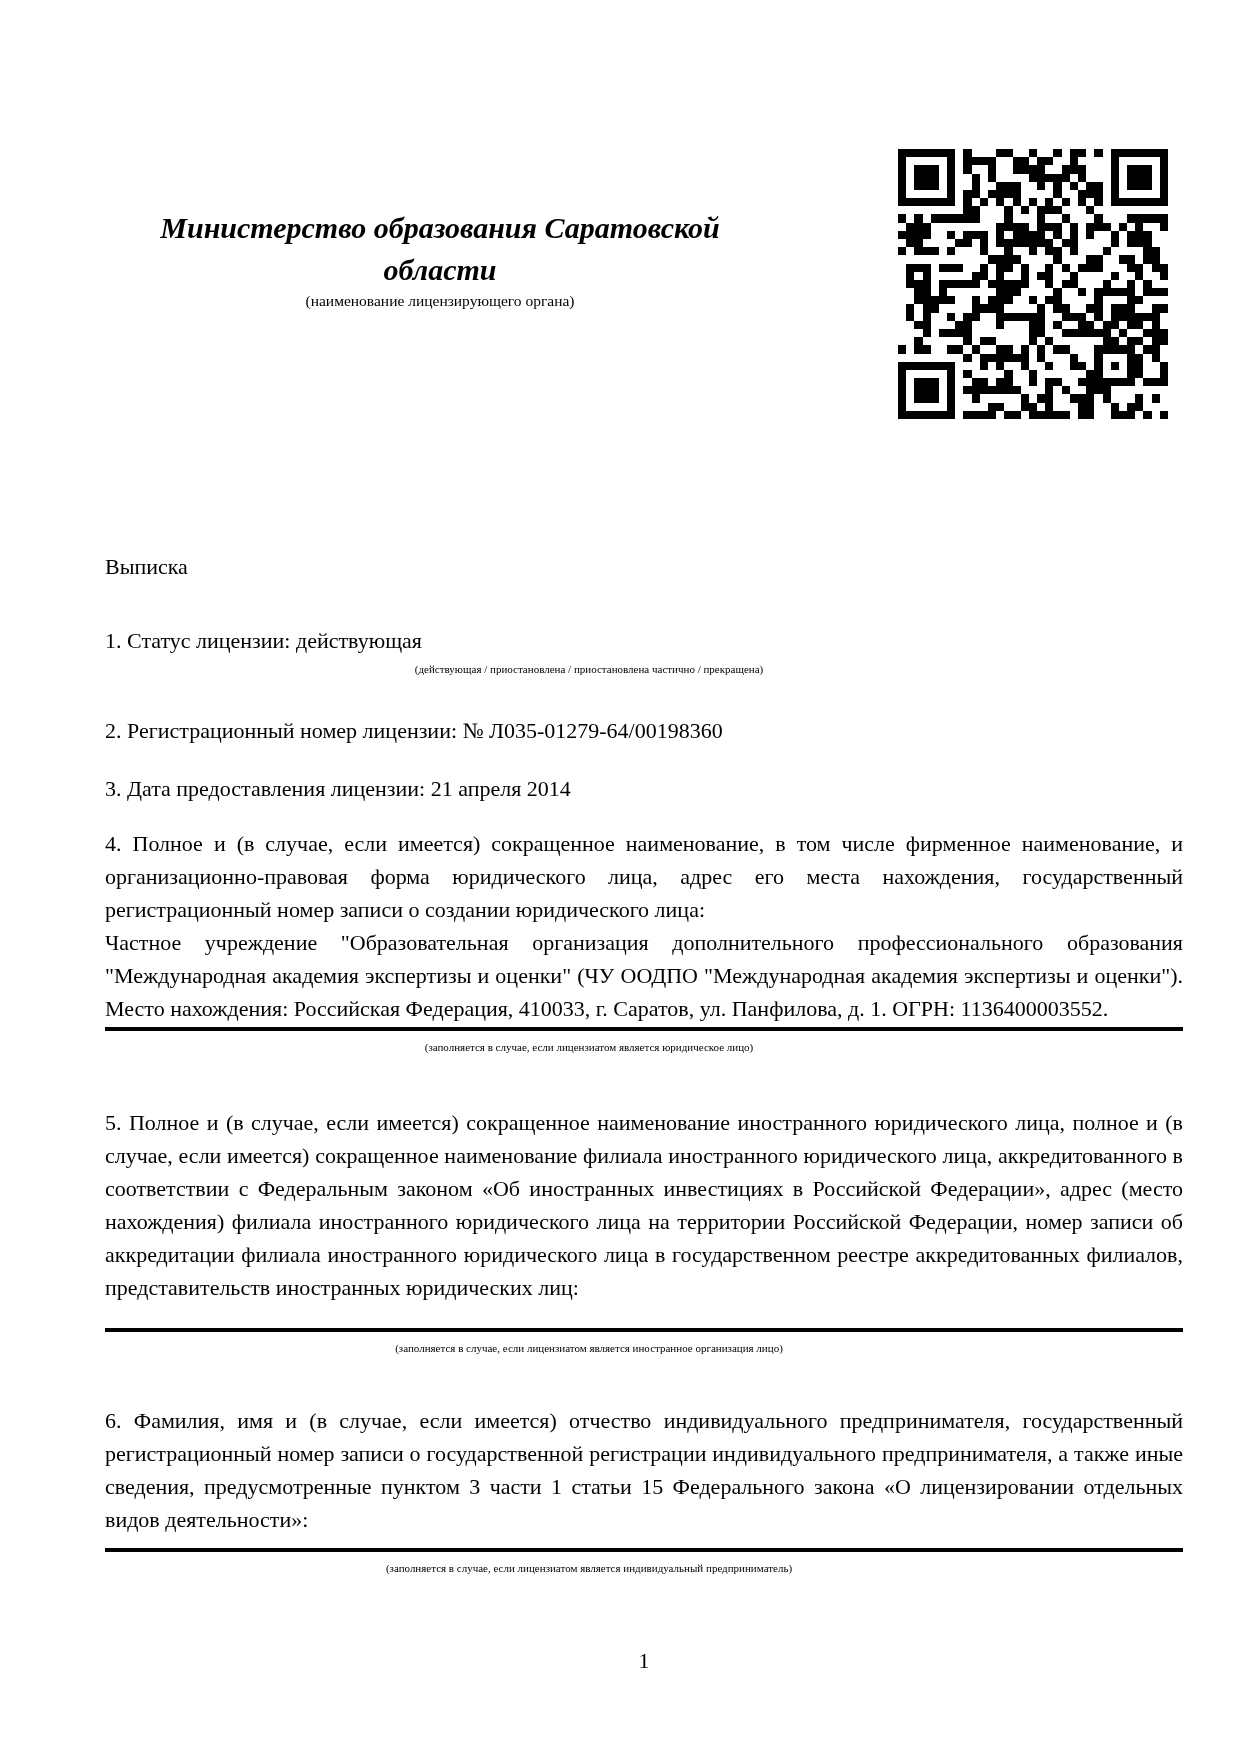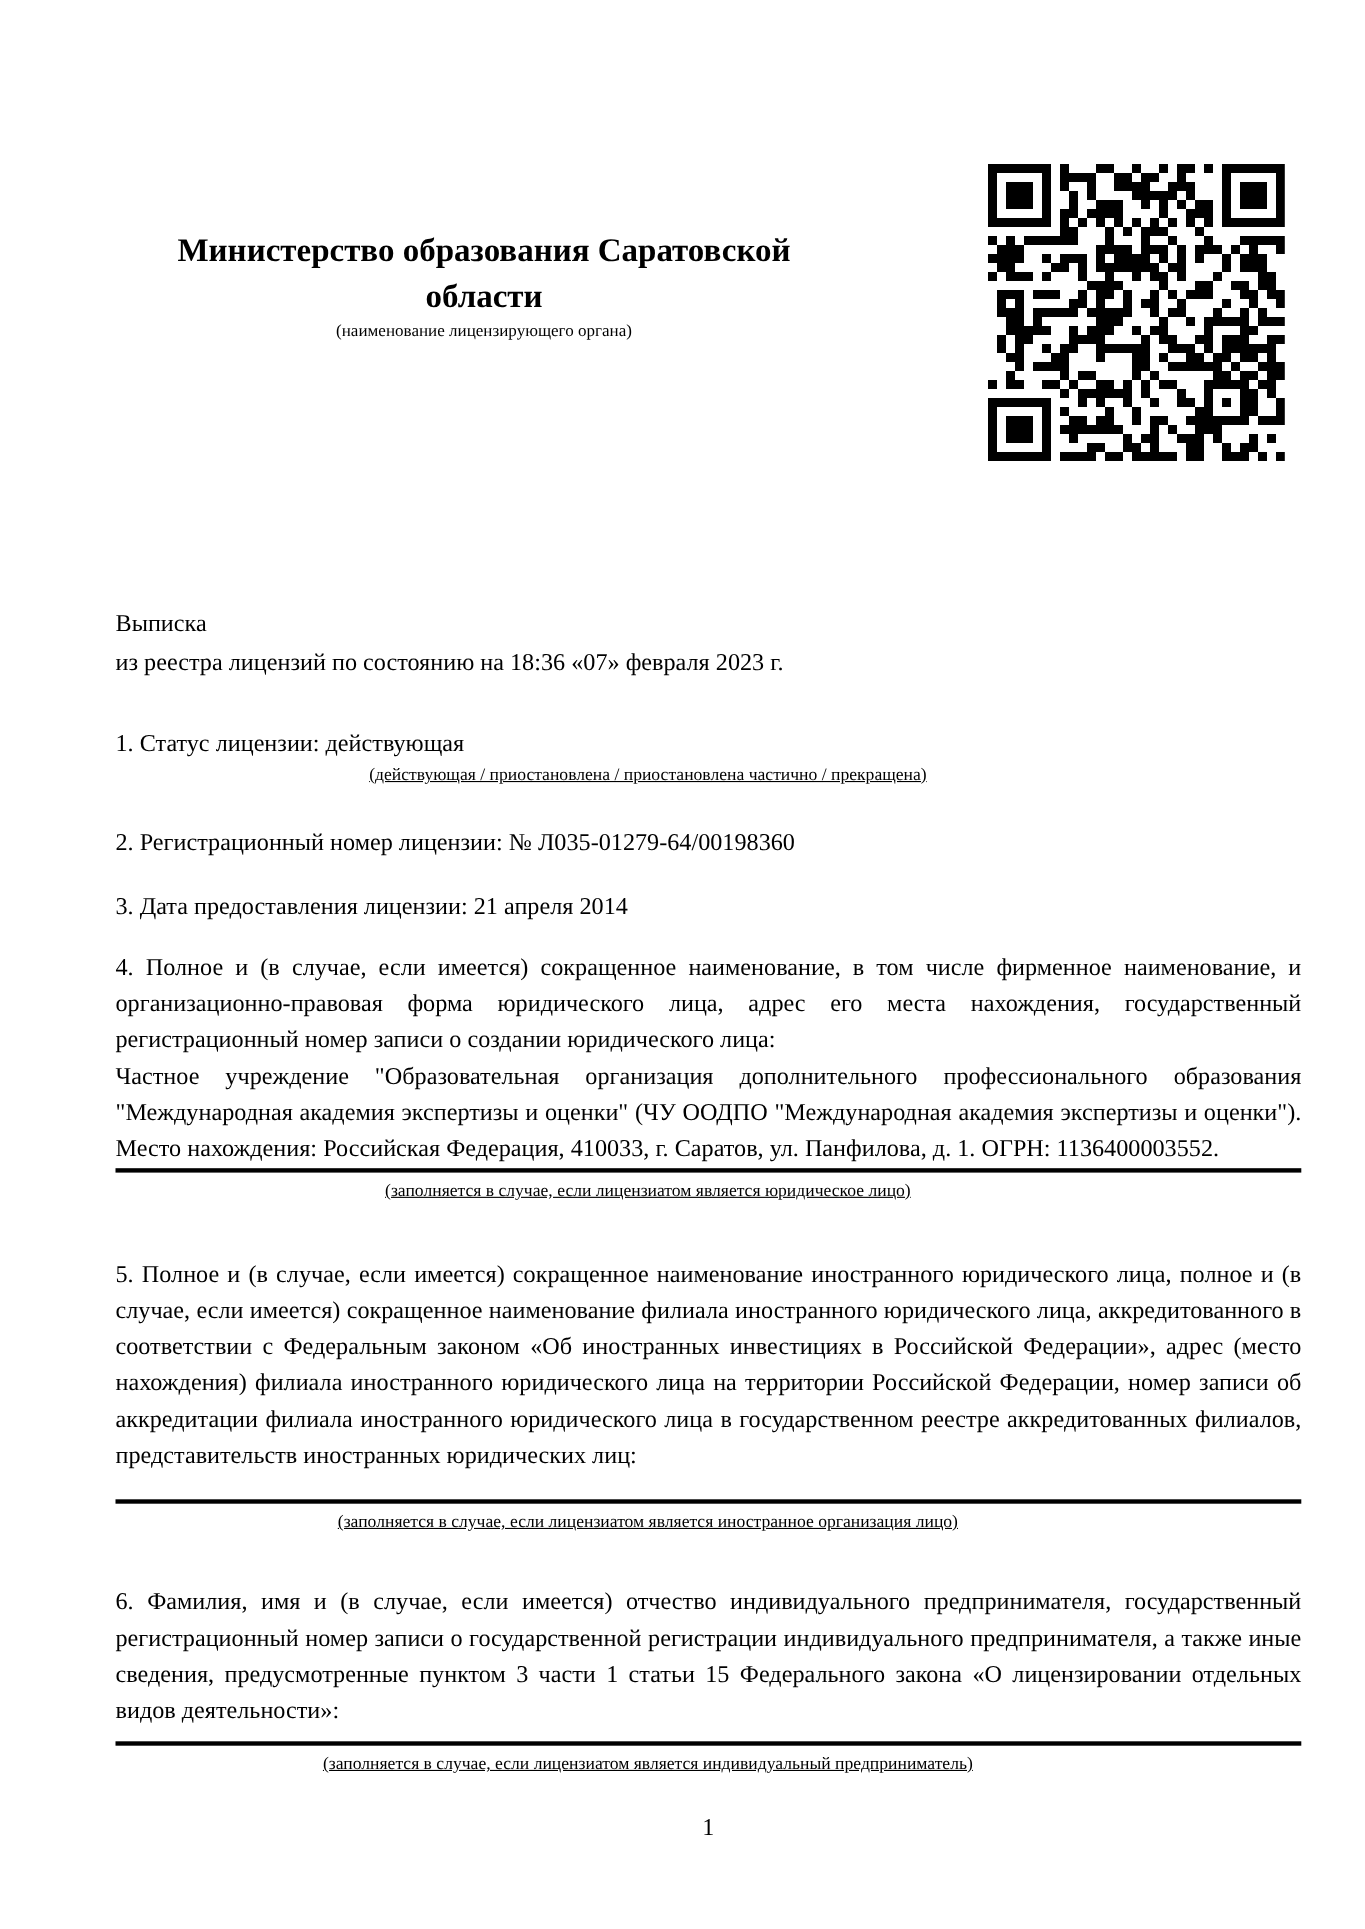--- a/index.html
+++ b/index.html
@@ -28,20 +28,21 @@
   .title-block {
     margin-left: 35px;
     width: 600px;
     padding-top: 58px;
     text-align: center;
   }
   .doc-title {
     font-size: 30px;
     font-weight: bold;
     line-height: 42px;
+    font-style: italic;
   }
   .doc-subtitle {
     font-size: 15.5px;
     line-height: 20px;
     margin-top: 0px;
   }
   .qr {
     margin-left: auto;
     margin-right: 15px;
     width: 270px;
@@ -58,26 +59,25 @@
   .line {
     font-size: 22px;
     line-height: 35px;
   }
   .para {
     font-size: 22px;
     line-height: 33px;
     text-align: justify;
   }
   .note {
-    font-size: 16px;
+    font-size: 11px;
     line-height: 21px;
     text-align: center;
     padding-right: 110px;
     margin-top: 1px;
-    text-decoration: underline;
   }
   .rule {
     border-top: 4px solid #000000;
     height: 0;
     margin-top: 2px;
   }
   .m-status { margin-top: 39px; }
   .m-reg    { margin-top: 33px; }
   .m-date   { margin-top: 23px; }
   .m-p4     { margin-top: 21px; }
@@ -109,21 +109,20 @@
     </div>
     <div class="qr">
       <svg id="qr-svg" width="270" height="270" viewBox="0 0 33 33" xmlns="http://www.w3.org/2000/svg" style="shape-rendering:crispEdges">
           <path d="M0 0h1v1h-1zM1 0h1v1h-1zM2 0h1v1h-1zM3 0h1v1h-1zM4 0h1v1h-1zM5 0h1v1h-1zM6 0h1v1h-1zM8 0h1v1h-1zM12 0h1v1h-1zM13 0h1v1h-1zM16 0h1v1h-1zM19 0h1v1h-1zM21 0h1v1h-1zM22 0h1v1h-1zM24 0h1v1h-1zM26 0h1v1h-1zM27 0h1v1h-1zM28 0h1v1h-1zM29 0h1v1h-1zM30 0h1v1h-1zM31 0h1v1h-1zM32 0h1v1h-1zM0 1h1v1h-1zM6 1h1v1h-1zM8 1h1v1h-1zM9 1h1v1h-1zM10 1h1v1h-1zM11 1h1v1h-1zM14 1h1v1h-1zM15 1h1v1h-1zM17 1h1v1h-1zM18 1h1v1h-1zM21 1h1v1h-1zM26 1h1v1h-1zM32 1h1v1h-1zM0 2h1v1h-1zM2 2h1v1h-1zM3 2h1v1h-1zM4 2h1v1h-1zM6 2h1v1h-1zM8 2h1v1h-1zM11 2h1v1h-1zM14 2h1v1h-1zM15 2h1v1h-1zM16 2h1v1h-1zM17 2h1v1h-1zM20 2h1v1h-1zM21 2h1v1h-1zM22 2h1v1h-1zM26 2h1v1h-1zM28 2h1v1h-1zM29 2h1v1h-1zM30 2h1v1h-1zM32 2h1v1h-1zM0 3h1v1h-1zM2 3h1v1h-1zM3 3h1v1h-1zM4 3h1v1h-1zM6 3h1v1h-1zM9 3h1v1h-1zM11 3h1v1h-1zM16 3h1v1h-1zM17 3h1v1h-1zM18 3h1v1h-1zM19 3h1v1h-1zM20 3h1v1h-1zM22 3h1v1h-1zM26 3h1v1h-1zM28 3h1v1h-1zM29 3h1v1h-1zM30 3h1v1h-1zM32 3h1v1h-1zM0 4h1v1h-1zM2 4h1v1h-1zM3 4h1v1h-1zM4 4h1v1h-1zM6 4h1v1h-1zM9 4h1v1h-1zM12 4h1v1h-1zM13 4h1v1h-1zM14 4h1v1h-1zM17 4h1v1h-1zM19 4h1v1h-1zM21 4h1v1h-1zM23 4h1v1h-1zM24 4h1v1h-1zM26 4h1v1h-1zM28 4h1v1h-1zM29 4h1v1h-1zM30 4h1v1h-1zM32 4h1v1h-1zM0 5h1v1h-1zM6 5h1v1h-1zM8 5h1v1h-1zM9 5h1v1h-1zM11 5h1v1h-1zM12 5h1v1h-1zM13 5h1v1h-1zM14 5h1v1h-1zM19 5h1v1h-1zM22 5h1v1h-1zM23 5h1v1h-1zM24 5h1v1h-1zM26 5h1v1h-1zM32 5h1v1h-1zM0 6h1v1h-1zM1 6h1v1h-1zM2 6h1v1h-1zM3 6h1v1h-1zM4 6h1v1h-1zM5 6h1v1h-1zM6 6h1v1h-1zM8 6h1v1h-1zM10 6h1v1h-1zM12 6h1v1h-1zM14 6h1v1h-1zM16 6h1v1h-1zM18 6h1v1h-1zM20 6h1v1h-1zM22 6h1v1h-1zM24 6h1v1h-1zM26 6h1v1h-1zM27 6h1v1h-1zM28 6h1v1h-1zM29 6h1v1h-1zM30 6h1v1h-1zM31 6h1v1h-1zM32 6h1v1h-1zM8 7h1v1h-1zM9 7h1v1h-1zM13 7h1v1h-1zM15 7h1v1h-1zM17 7h1v1h-1zM18 7h1v1h-1zM19 7h1v1h-1zM23 7h1v1h-1zM0 8h1v1h-1zM2 8h1v1h-1zM4 8h1v1h-1zM5 8h1v1h-1zM6 8h1v1h-1zM7 8h1v1h-1zM8 8h1v1h-1zM9 8h1v1h-1zM13 8h1v1h-1zM17 8h1v1h-1zM20 8h1v1h-1zM24 8h1v1h-1zM28 8h1v1h-1zM29 8h1v1h-1zM30 8h1v1h-1zM31 8h1v1h-1zM32 8h1v1h-1zM1 9h1v1h-1zM2 9h1v1h-1zM3 9h1v1h-1zM12 9h1v1h-1zM13 9h1v1h-1zM14 9h1v1h-1zM15 9h1v1h-1zM17 9h1v1h-1zM18 9h1v1h-1zM19 9h1v1h-1zM21 9h1v1h-1zM23 9h1v1h-1zM24 9h1v1h-1zM25 9h1v1h-1zM27 9h1v1h-1zM29 9h1v1h-1zM32 9h1v1h-1zM0 10h1v1h-1zM1 10h1v1h-1zM2 10h1v1h-1zM3 10h1v1h-1zM6 10h1v1h-1zM8 10h1v1h-1zM9 10h1v1h-1zM10 10h1v1h-1zM12 10h1v1h-1zM14 10h1v1h-1zM15 10h1v1h-1zM16 10h1v1h-1zM17 10h1v1h-1zM19 10h1v1h-1zM21 10h1v1h-1zM23 10h1v1h-1zM26 10h1v1h-1zM28 10h1v1h-1zM29 10h1v1h-1zM30 10h1v1h-1zM1 11h1v1h-1zM2 11h1v1h-1zM7 11h1v1h-1zM8 11h1v1h-1zM10 11h1v1h-1zM12 11h1v1h-1zM13 11h1v1h-1zM14 11h1v1h-1zM15 11h1v1h-1zM16 11h1v1h-1zM17 11h1v1h-1zM18 11h1v1h-1zM20 11h1v1h-1zM21 11h1v1h-1zM26 11h1v1h-1zM28 11h1v1h-1zM29 11h1v1h-1zM30 11h1v1h-1zM0 12h1v1h-1zM2 12h1v1h-1zM3 12h1v1h-1zM4 12h1v1h-1zM6 12h1v1h-1zM10 12h1v1h-1zM13 12h1v1h-1zM16 12h1v1h-1zM18 12h1v1h-1zM19 12h1v1h-1zM21 12h1v1h-1zM25 12h1v1h-1zM30 12h1v1h-1zM31 12h1v1h-1zM11 13h1v1h-1zM12 13h1v1h-1zM13 13h1v1h-1zM14 13h1v1h-1zM19 13h1v1h-1zM23 13h1v1h-1zM24 13h1v1h-1zM27 13h1v1h-1zM28 13h1v1h-1zM30 13h1v1h-1zM31 13h1v1h-1zM1 14h1v1h-1zM2 14h1v1h-1zM3 14h1v1h-1zM5 14h1v1h-1zM6 14h1v1h-1zM7 14h1v1h-1zM10 14h1v1h-1zM12 14h1v1h-1zM13 14h1v1h-1zM15 14h1v1h-1zM18 14h1v1h-1zM20 14h1v1h-1zM22 14h1v1h-1zM23 14h1v1h-1zM24 14h1v1h-1zM28 14h1v1h-1zM29 14h1v1h-1zM31 14h1v1h-1zM32 14h1v1h-1zM1 15h1v1h-1zM3 15h1v1h-1zM9 15h1v1h-1zM10 15h1v1h-1zM12 15h1v1h-1zM15 15h1v1h-1zM17 15h1v1h-1zM18 15h1v1h-1zM21 15h1v1h-1zM26 15h1v1h-1zM29 15h1v1h-1zM32 15h1v1h-1zM1 16h1v1h-1zM2 16h1v1h-1zM3 16h1v1h-1zM5 16h1v1h-1zM6 16h1v1h-1zM7 16h1v1h-1zM8 16h1v1h-1zM9 16h1v1h-1zM11 16h1v1h-1zM12 16h1v1h-1zM13 16h1v1h-1zM14 16h1v1h-1zM15 16h1v1h-1zM18 16h1v1h-1zM20 16h1v1h-1zM21 16h1v1h-1zM25 16h1v1h-1zM28 16h1v1h-1zM30 16h1v1h-1zM2 17h1v1h-1zM3 17h1v1h-1zM5 17h1v1h-1zM12 17h1v1h-1zM13 17h1v1h-1zM14 17h1v1h-1zM19 17h1v1h-1zM22 17h1v1h-1zM24 17h1v1h-1zM25 17h1v1h-1zM26 17h1v1h-1zM27 17h1v1h-1zM28 17h1v1h-1zM30 17h1v1h-1zM31 17h1v1h-1zM32 17h1v1h-1zM2 18h1v1h-1zM3 18h1v1h-1zM4 18h1v1h-1zM5 18h1v1h-1zM6 18h1v1h-1zM9 18h1v1h-1zM11 18h1v1h-1zM12 18h1v1h-1zM13 18h1v1h-1zM16 18h1v1h-1zM18 18h1v1h-1zM19 18h1v1h-1zM24 18h1v1h-1zM28 18h1v1h-1zM29 18h1v1h-1zM1 19h1v1h-1zM3 19h1v1h-1zM4 19h1v1h-1zM9 19h1v1h-1zM10 19h1v1h-1zM11 19h1v1h-1zM12 19h1v1h-1zM17 19h1v1h-1zM19 19h1v1h-1zM20 19h1v1h-1zM23 19h1v1h-1zM24 19h1v1h-1zM26 19h1v1h-1zM27 19h1v1h-1zM28 19h1v1h-1zM31 19h1v1h-1zM32 19h1v1h-1zM1 20h1v1h-1zM3 20h1v1h-1zM6 20h1v1h-1zM8 20h1v1h-1zM9 20h1v1h-1zM12 20h1v1h-1zM13 20h1v1h-1zM14 20h1v1h-1zM15 20h1v1h-1zM16 20h1v1h-1zM17 20h1v1h-1zM20 20h1v1h-1zM21 20h1v1h-1zM22 20h1v1h-1zM24 20h1v1h-1zM26 20h1v1h-1zM27 20h1v1h-1zM28 20h1v1h-1zM29 20h1v1h-1zM30 20h1v1h-1zM31 20h1v1h-1zM2 21h1v1h-1zM3 21h1v1h-1zM7 21h1v1h-1zM8 21h1v1h-1zM12 21h1v1h-1zM16 21h1v1h-1zM17 21h1v1h-1zM19 21h1v1h-1zM22 21h1v1h-1zM23 21h1v1h-1zM25 21h1v1h-1zM26 21h1v1h-1zM28 21h1v1h-1zM29 21h1v1h-1zM31 21h1v1h-1zM3 22h1v1h-1zM5 22h1v1h-1zM6 22h1v1h-1zM7 22h1v1h-1zM8 22h1v1h-1zM16 22h1v1h-1zM17 22h1v1h-1zM20 22h1v1h-1zM21 22h1v1h-1zM22 22h1v1h-1zM23 22h1v1h-1zM24 22h1v1h-1zM25 22h1v1h-1zM27 22h1v1h-1zM30 22h1v1h-1zM31 22h1v1h-1zM32 22h1v1h-1zM2 23h1v1h-1zM8 23h1v1h-1zM10 23h1v1h-1zM11 23h1v1h-1zM16 23h1v1h-1zM18 23h1v1h-1zM25 23h1v1h-1zM26 23h1v1h-1zM28 23h1v1h-1zM29 23h1v1h-1zM31 23h1v1h-1zM32 23h1v1h-1zM0 24h1v1h-1zM2 24h1v1h-1zM3 24h1v1h-1zM6 24h1v1h-1zM7 24h1v1h-1zM9 24h1v1h-1zM12 24h1v1h-1zM13 24h1v1h-1zM15 24h1v1h-1zM17 24h1v1h-1zM19 24h1v1h-1zM20 24h1v1h-1zM24 24h1v1h-1zM25 24h1v1h-1zM26 24h1v1h-1zM27 24h1v1h-1zM28 24h1v1h-1zM30 24h1v1h-1zM31 24h1v1h-1zM8 25h1v1h-1zM10 25h1v1h-1zM11 25h1v1h-1zM12 25h1v1h-1zM13 25h1v1h-1zM14 25h1v1h-1zM15 25h1v1h-1zM17 25h1v1h-1zM21 25h1v1h-1zM24 25h1v1h-1zM28 25h1v1h-1zM29 25h1v1h-1zM31 25h1v1h-1zM0 26h1v1h-1zM1 26h1v1h-1zM2 26h1v1h-1zM3 26h1v1h-1zM4 26h1v1h-1zM5 26h1v1h-1zM6 26h1v1h-1zM10 26h1v1h-1zM12 26h1v1h-1zM15 26h1v1h-1zM18 26h1v1h-1zM21 26h1v1h-1zM22 26h1v1h-1zM24 26h1v1h-1zM26 26h1v1h-1zM28 26h1v1h-1zM29 26h1v1h-1zM32 26h1v1h-1zM0 27h1v1h-1zM6 27h1v1h-1zM8 27h1v1h-1zM13 27h1v1h-1zM16 27h1v1h-1zM23 27h1v1h-1zM24 27h1v1h-1zM28 27h1v1h-1zM29 27h1v1h-1zM32 27h1v1h-1zM0 28h1v1h-1zM2 28h1v1h-1zM3 28h1v1h-1zM4 28h1v1h-1zM6 28h1v1h-1zM9 28h1v1h-1zM10 28h1v1h-1zM12 28h1v1h-1zM13 28h1v1h-1zM16 28h1v1h-1zM18 28h1v1h-1zM19 28h1v1h-1zM22 28h1v1h-1zM23 28h1v1h-1zM24 28h1v1h-1zM25 28h1v1h-1zM26 28h1v1h-1zM27 28h1v1h-1zM28 28h1v1h-1zM30 28h1v1h-1zM31 28h1v1h-1zM32 28h1v1h-1zM0 29h1v1h-1zM2 29h1v1h-1zM3 29h1v1h-1zM4 29h1v1h-1zM6 29h1v1h-1zM8 29h1v1h-1zM9 29h1v1h-1zM10 29h1v1h-1zM11 29h1v1h-1zM12 29h1v1h-1zM13 29h1v1h-1zM14 29h1v1h-1zM18 29h1v1h-1zM20 29h1v1h-1zM23 29h1v1h-1zM24 29h1v1h-1zM25 29h1v1h-1zM0 30h1v1h-1zM2 30h1v1h-1zM3 30h1v1h-1zM4 30h1v1h-1zM6 30h1v1h-1zM9 30h1v1h-1zM15 30h1v1h-1zM17 30h1v1h-1zM18 30h1v1h-1zM21 30h1v1h-1zM22 30h1v1h-1zM23 30h1v1h-1zM25 30h1v1h-1zM29 30h1v1h-1zM31 30h1v1h-1zM0 31h1v1h-1zM6 31h1v1h-1zM11 31h1v1h-1zM12 31h1v1h-1zM15 31h1v1h-1zM16 31h1v1h-1zM18 31h1v1h-1zM22 31h1v1h-1zM23 31h1v1h-1zM26 31h1v1h-1zM28 31h1v1h-1zM29 31h1v1h-1zM0 32h1v1h-1zM1 32h1v1h-1zM2 32h1v1h-1zM3 32h1v1h-1zM4 32h1v1h-1zM5 32h1v1h-1zM6 32h1v1h-1zM8 32h1v1h-1zM9 32h1v1h-1zM10 32h1v1h-1zM11 32h1v1h-1zM13 32h1v1h-1zM14 32h1v1h-1zM16 32h1v1h-1zM17 32h1v1h-1zM18 32h1v1h-1zM19 32h1v1h-1zM20 32h1v1h-1zM22 32h1v1h-1zM23 32h1v1h-1zM26 32h1v1h-1zM27 32h1v1h-1zM28 32h1v1h-1zM30 32h1v1h-1zM32 32h1v1h-1z" fill="#000000"></path>
         </svg>
     </div>
   </div>
 
   <div class="extract-heading">
     <div>Выписка</div>
-    <div>из реестра лицензий по состоянию на 18:36 «07» февраля 2023 г.</div>
   </div>
 
   <p class="line m-status">1. Статус лицензии: действующая</p>
   <div class="note">(действующая / приостановлена / приостановлена частично / прекращена)</div>
 
   <p class="line m-reg">2. Регистрационный номер лицензии: № Л035-01279-64/00198360</p>
 
   <p class="line m-date">3. Дата предоставления лицензии: 21 апреля 2014</p>
 
   <p class="para m-p4">4. Полное и (в случае, если имеется) сокращенное наименование, в том числе фирменное наименование, и организационно-правовая форма юридического лица, адрес его места нахождения, государственный регистрационный номер записи о создании юридического лица:</p>

